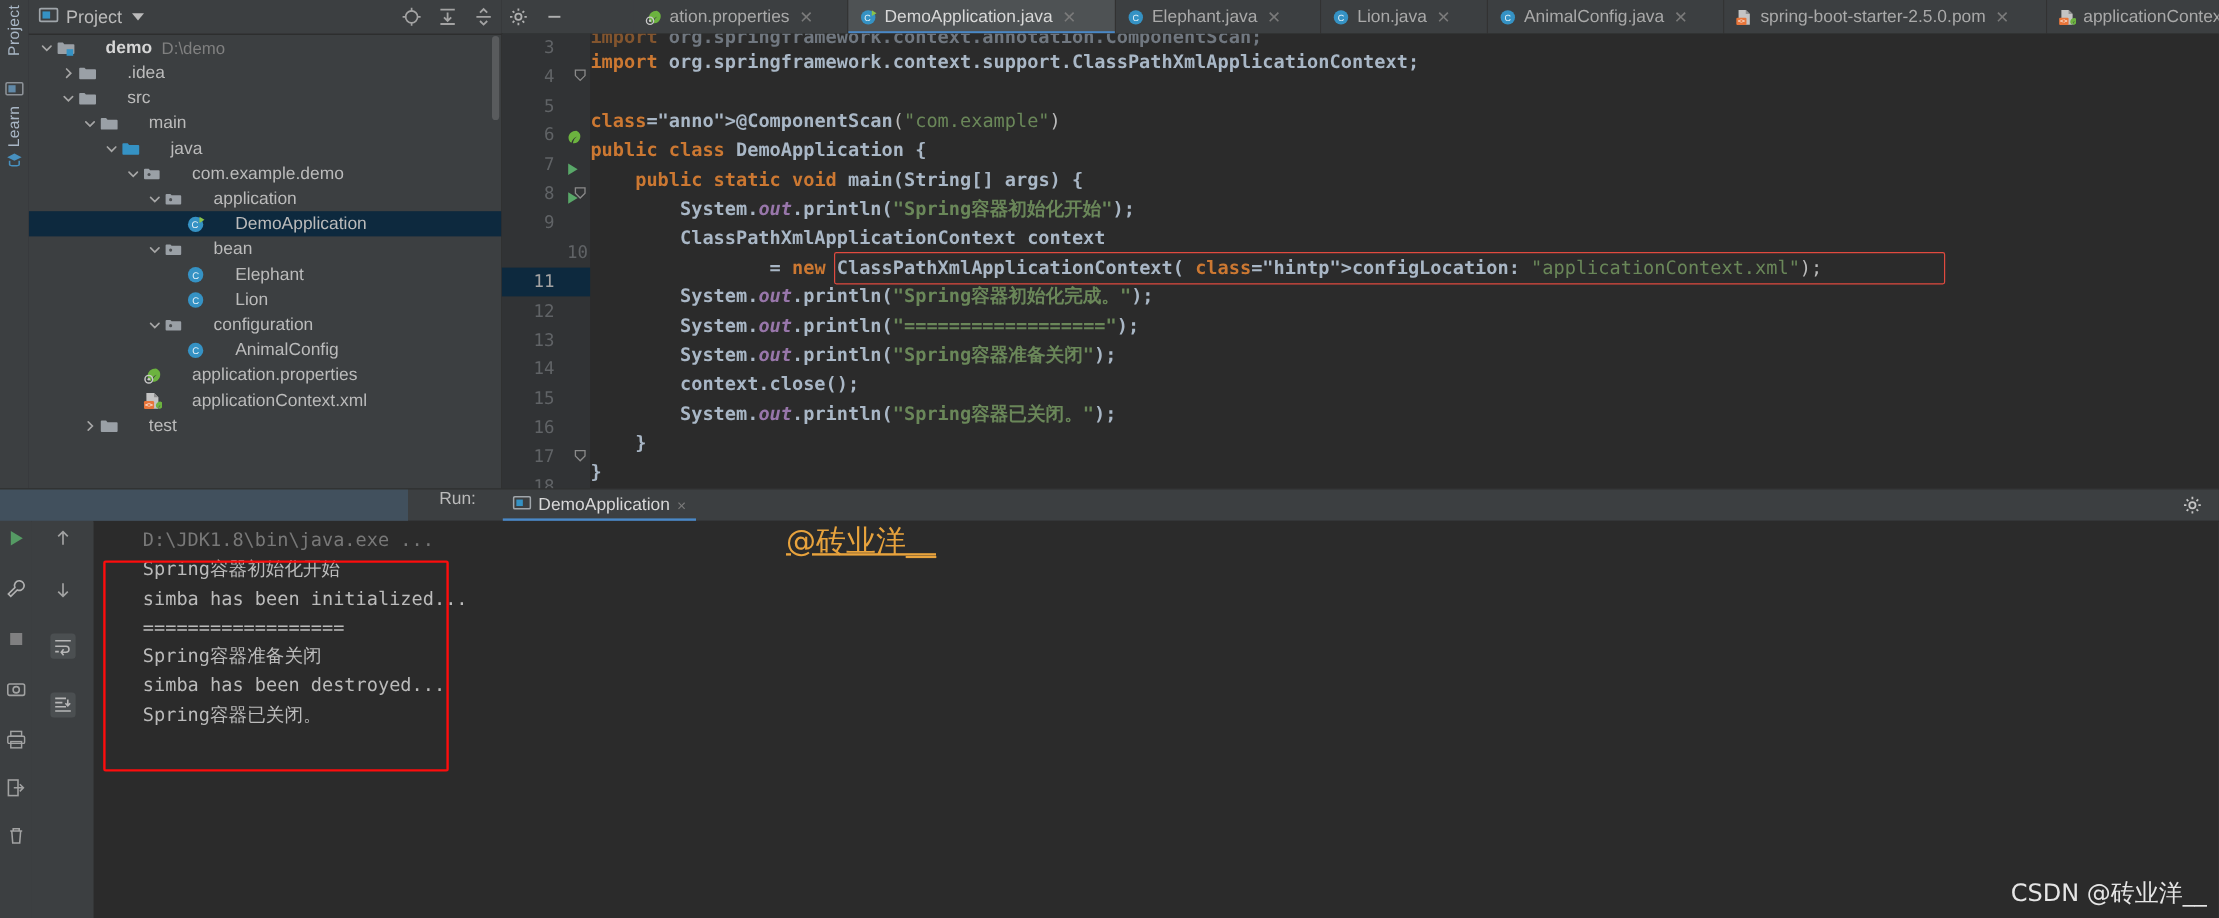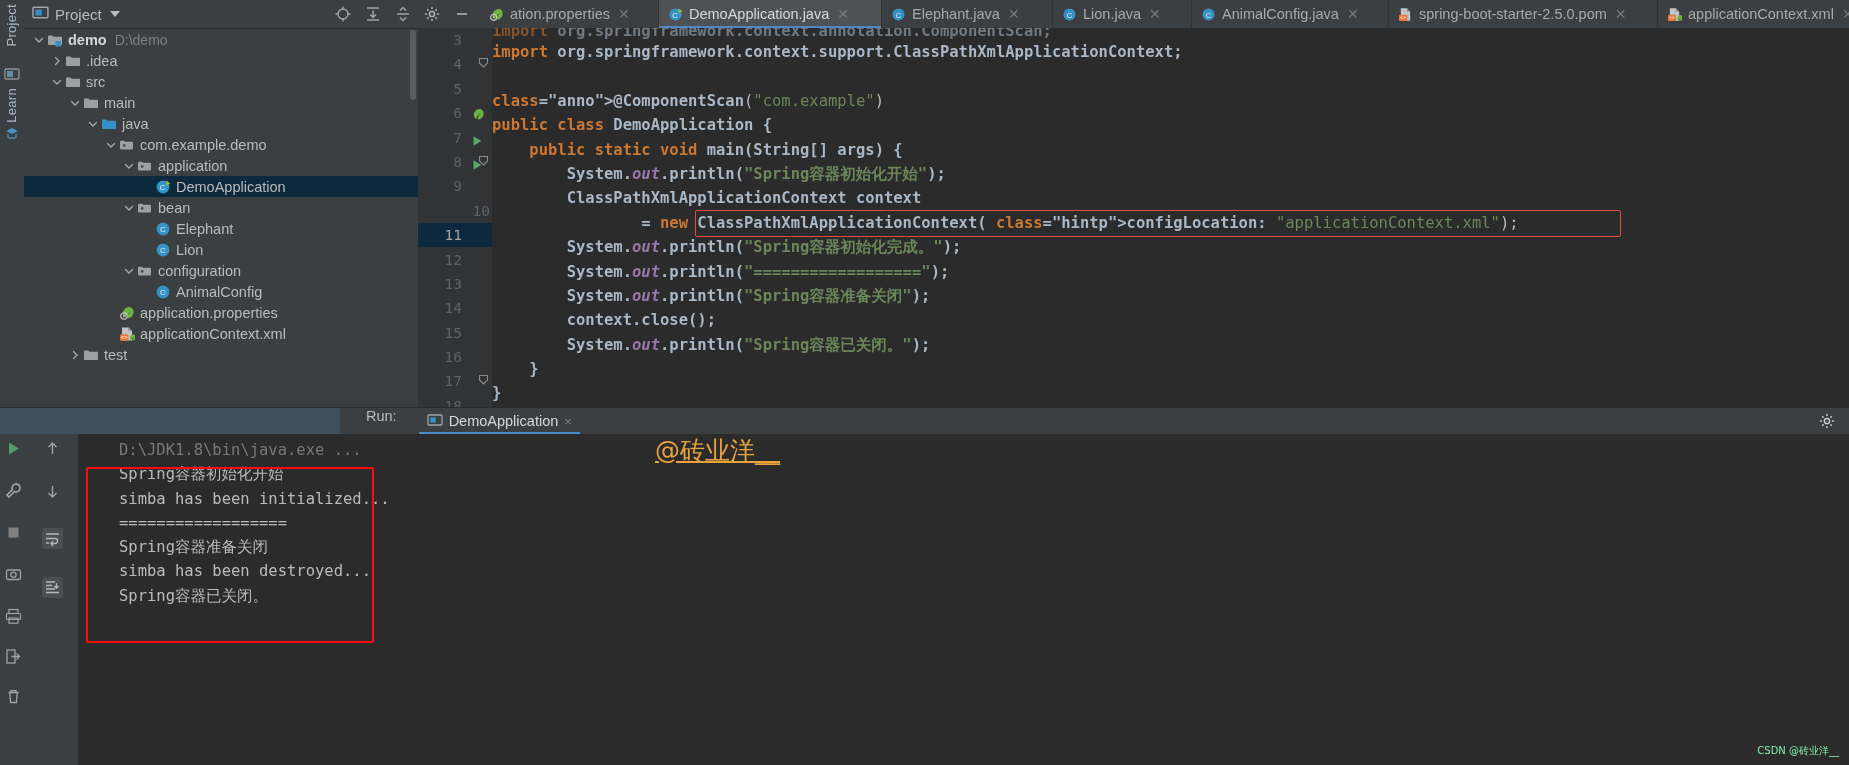--- a/index.html
+++ b/index.html
@@ -82,37 +82,38 @@
     color: #bbbbbb;
   }
   .trow.selected { background: #0d293e; }
   .twist {
     width: 14px; height: 14px; flex: none;
     display: inline-flex; align-items: center; justify-content: center;
     margin-right: 1px;
   }
   .twist svg { display:block; }
   .ticon { width: 16px; height: 16px; flex:none; margin-right: 5px; display:inline-block; }
-  .tlabel { color: #bbbbbb; }
+  .tlabel { color: #bbbbbb; margin-left: 20px; }
   .tlabel.bold { font-weight: bold; color: #d6d6d6; }
   .tpath { color: #808080; margin-left: 8px; font-size: 14px; }
 
   
   .proj-scroll {
     position: absolute; right: 2px; top: 30px;
     width: 6px; height: 70px; border-radius: 3px;
     background: #595b5d;
   }
 
   
   .tabbar {
     position: absolute; left: 418px; top: 0; right: 0; height: 28px;
     background: #3c3f41;
     display: flex; align-items: stretch;
     overflow: hidden;
+    gap: 48px;
   }
   .tb-tools {
     display: flex; align-items: center; gap: 14px;
     padding: 0 10px 0 6px;
     flex: none;
   }
   .tb-tools .hicon { width: 16px; height: 16px; opacity: .85; }
   .tab {
     display: flex; align-items: center;
     padding: 0 9px;
@@ -263,21 +264,21 @@
   .watermark {
     position: absolute;
     color: #e8a33d;
     font-size: 25px;
     font-family: "DejaVu Sans", sans-serif;
     text-decoration: underline;
     white-space: nowrap;
   }
   .csdn-credit {
     position: absolute; right: 10px; bottom: 7px;
-    color: #86efac; font-size: 10px;
+    color: #e5e5e5; font-size: 20px;
     font-family: "DejaVu Sans", sans-serif;
   }
   .bottom-struct-icon {
     position: absolute; left: 4px; bottom: 10px; width: 16px; height: 16px;
   }
 </style>
 </head>
 <body>
 
 <div id="app">

